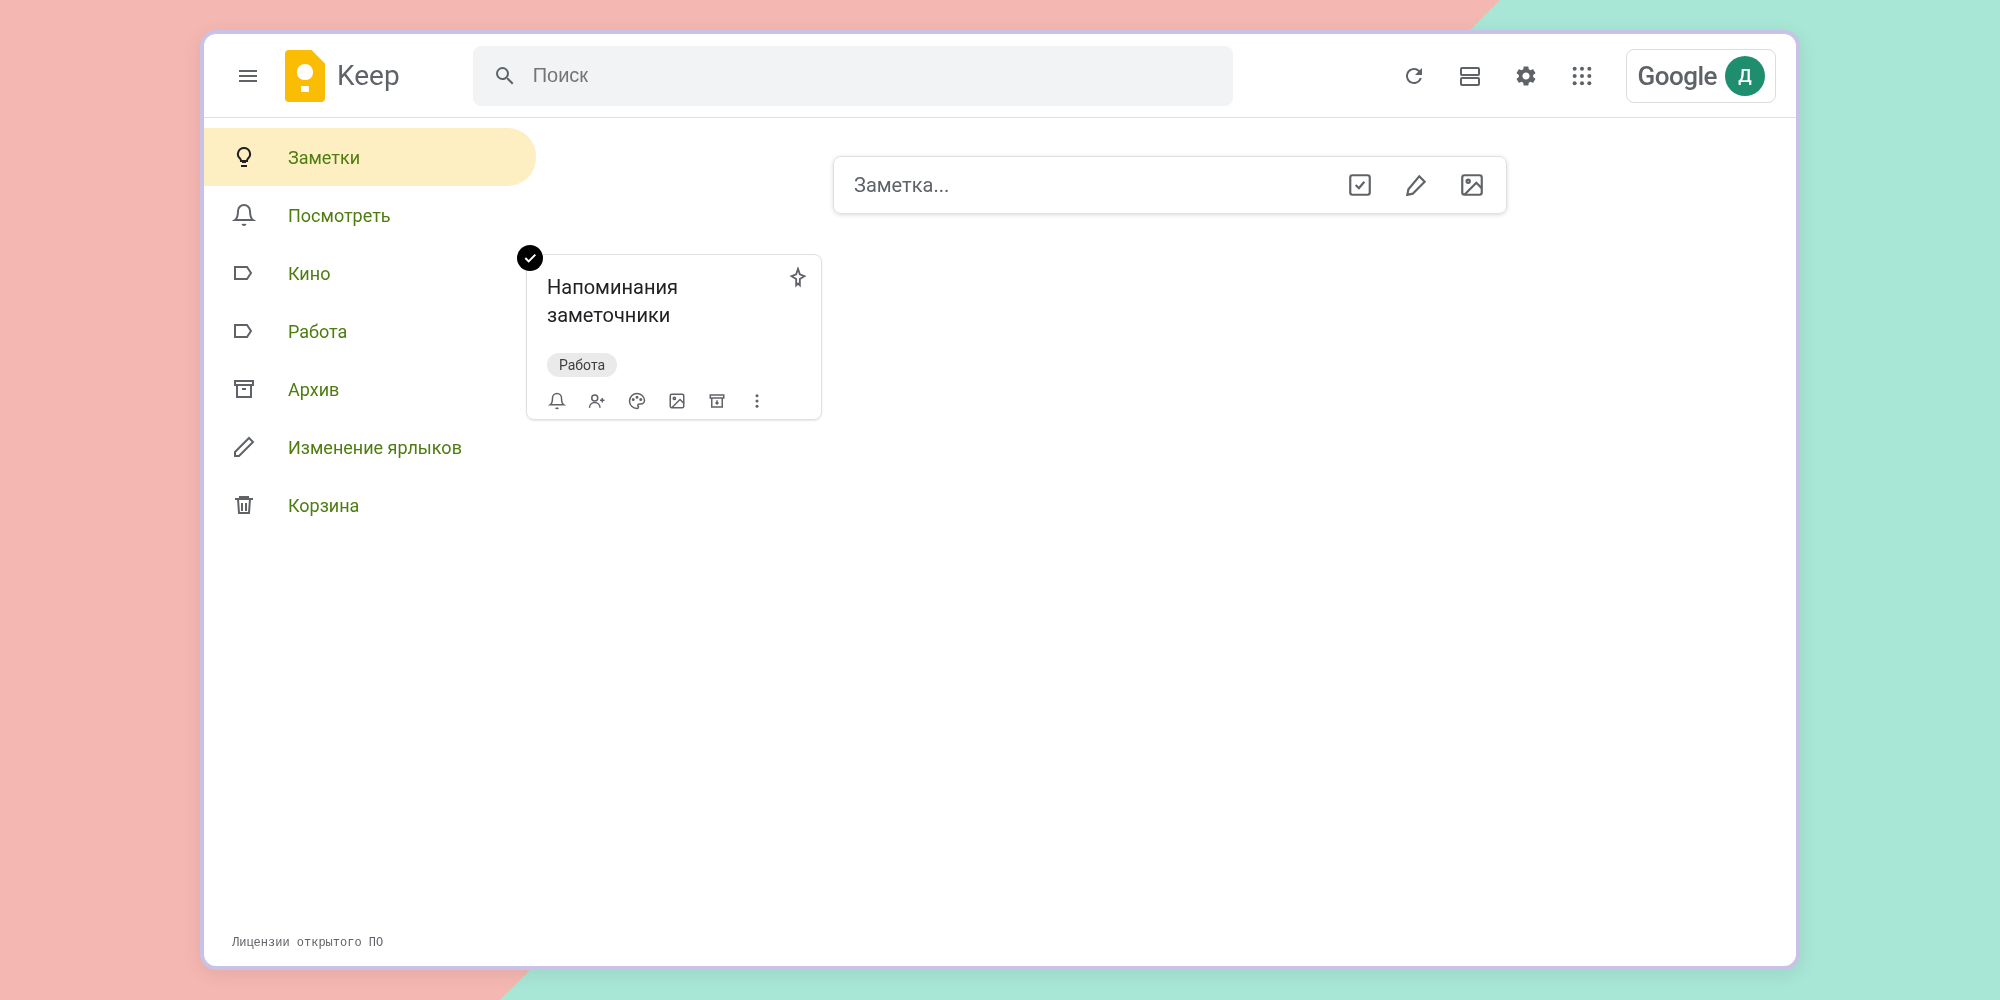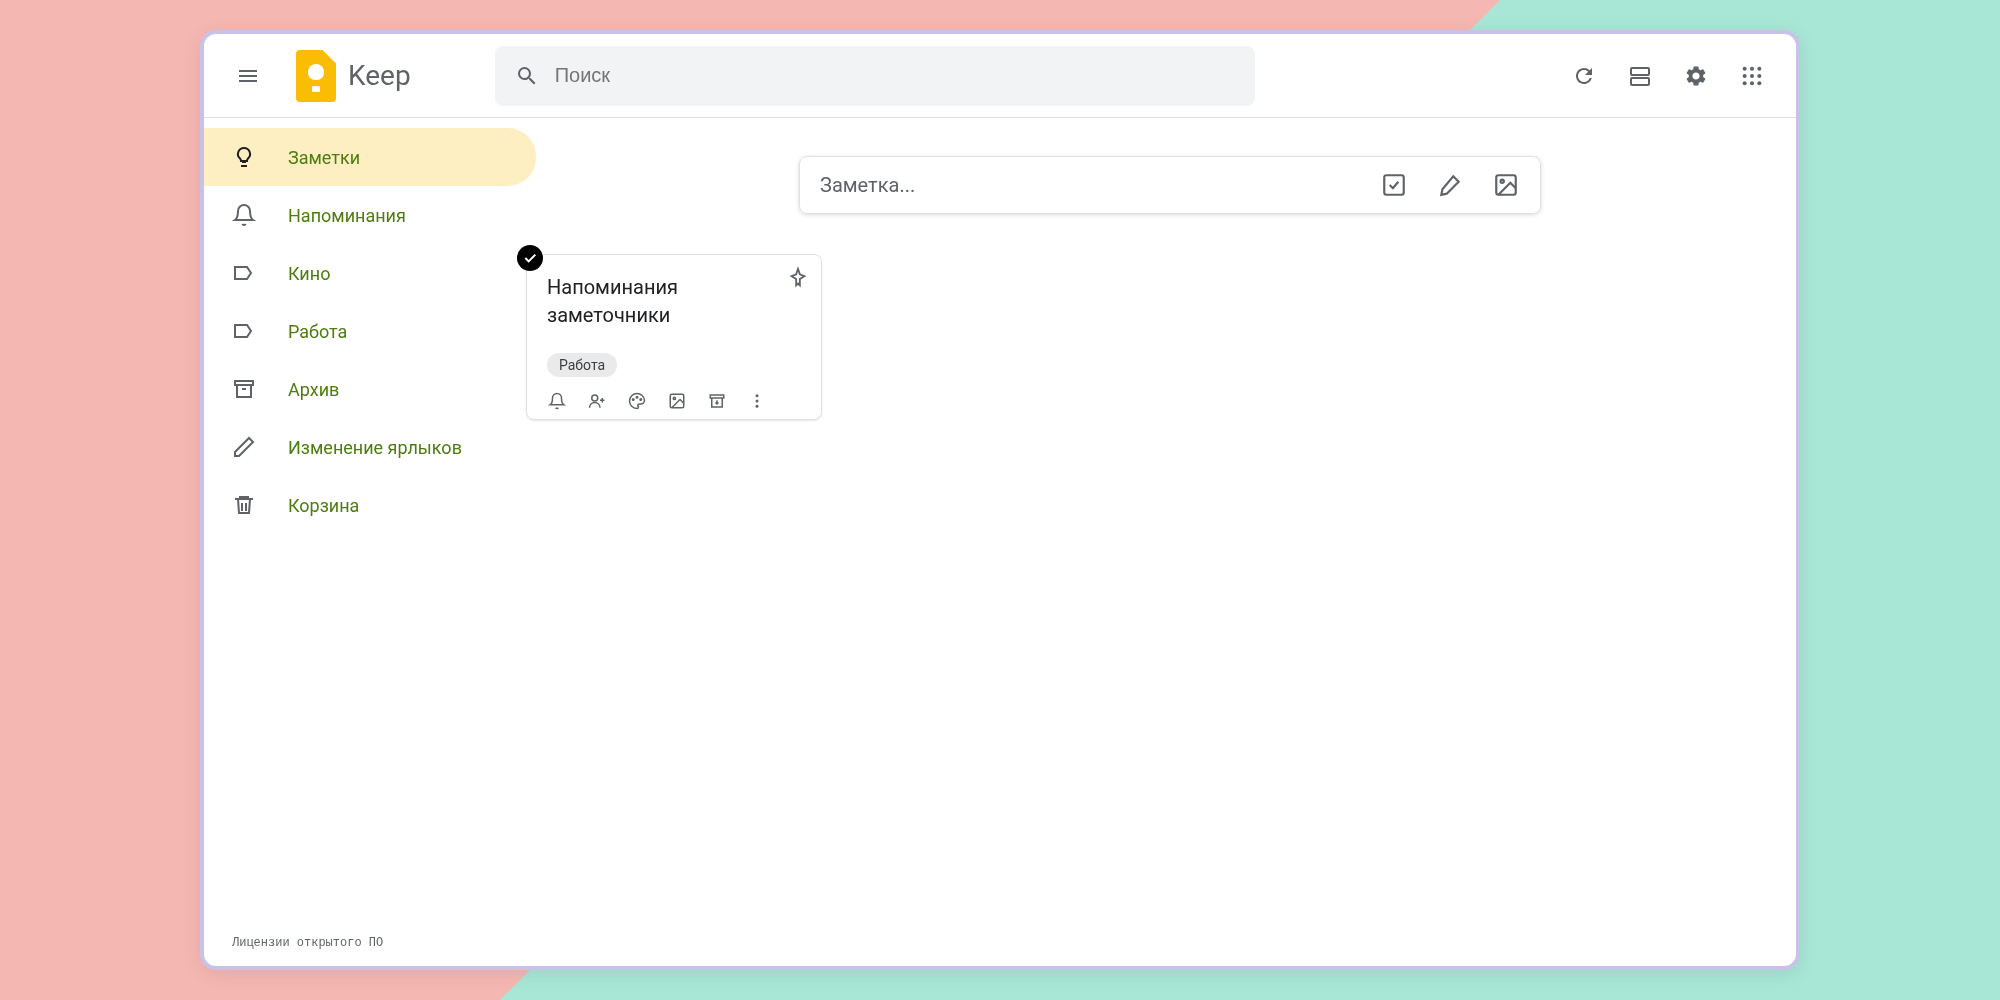--- a/index.html
+++ b/index.html
@@ -18,21 +18,21 @@
   box-shadow: 0 4px 20px rgba(0,0,0,0.08);
   display: flex; flex-direction: column;
   position: relative;
   overflow: hidden;
 }
 .header {
   height: 84px;
   border-bottom: 1px solid #e0e0e0;
   display: flex; align-items: center;
   padding: 0 20px;
-  gap: 24px;
+  gap: 13px;
 }
 .menu-btn { width: 48px; height: 48px; display:flex;align-items:center;justify-content:center; cursor:pointer; border-radius:50%; color:#5f6368;}
 .logo-block { display:flex; align-items:center; gap:12px; margin-right: 60px;}
 .keep-icon { width:40px; height:52px; background:#fbbc04; border-radius:4px; position:relative; }
 .keep-icon::before { content:''; position:absolute; top:0; right:0; width:14px; height:14px; background:#fff; clip-path: polygon(100% 0, 100% 100%, 0 0);}
 .keep-icon::after { content:''; position:absolute; top:14px; left:50%; transform:translateX(-50%); width:16px; height:16px; background:#fff; border-radius:50% 50% 45% 45%;}
 .keep-bulb { position:absolute; bottom:10px; left:50%; transform:translateX(-50%); width:8px; height:6px; background:#fff; border-radius:1px;}
 .app-title { font-size:28px; color:#5f6368; font-weight:400;}
 .search-box { flex:0 0 760px; height:60px; background:#f1f3f4; border-radius:8px; display:flex; align-items:center; padding:0 20px; gap:16px;justify-content:space-between;}
 .search-box svg { color:#5f6368; }
@@ -43,21 +43,21 @@
 .account-box { display:flex; align-items:center; gap:8px; border:1px solid #dadce0; border-radius:8px; padding:6px 10px; margin-left:12px;}
 .google-text { font-size:26px; font-weight:500; color:#5f6368; letter-spacing:-0.5px;}
 .avatar { width:40px; height:40px; border-radius:50%; background:#1e8e6e; color:#fff; display:flex;align-items:center;justify-content:center; font-size:18px; font-weight:500;}
 .body { flex:1; display:flex; position:relative;}
 .sidebar { width:340px; padding-top:10px;}
 .sb-item { height:58px; display:flex; align-items:center; padding-left:28px; gap:32px; font-size:18px; color:#4d7c0f; cursor:pointer; border-radius:0 28px 28px 0; margin-right:8px;}
 .sb-item.active { background:#feefc3;}
 .sb-icon { width:24px; height:24px; color:#5f6368; display:flex;align-items:center;justify-content:center;}
 .sb-item.active .sb-icon { color:#202124;}
 .main { flex:1; padding:20px 40px; position:relative;}
-.compose { width:742px; height:58px; margin:18px auto 40px; border:1px solid #e0e0e0; border-radius:8px; box-shadow:0 1px 4px rgba(0,0,0,0.15); display:flex; align-items:center; padding:0 20px;}
+.compose { width:674px; height:58px; margin:18px auto 40px; border:1px solid #e0e0e0; border-radius:8px; box-shadow:0 1px 4px rgba(0,0,0,0.15); display:flex; align-items:center; padding:0 20px;}
 .compose-text { flex:1; font-size:20px; color:#5f6368;}
 .compose-icons { display:flex; gap:28px;}
 .cicon { width:28px; height:28px; color:#5f6368; cursor:pointer; display:flex;align-items:center;justify-content:center;}
 .notes-area { position:relative;}
 .note-card { width:296px; border:1px solid #e0e0e0; border-radius:8px; padding:18px 20px 8px; position:relative; box-shadow:0 1px 2px rgba(0,0,0,0.1); margin-left:-58px;}
 .note-select { position:absolute; top:-10px; left:-10px; width:26px; height:26px; background:#000; border-radius:50%; display:flex;align-items:center;justify-content:center;}
 .note-select svg { color:#fff; }
 .note-pin { position:absolute; top:12px; right:12px; color:#5f6368; cursor:pointer;}
 .note-title { font-size:20px; color:#202124; line-height:1.4; margin-bottom:24px; padding-right:30px;}
 .note-label { display:inline-block; background:#eaeaea; border-radius:14px; padding:4px 12px; font-size:14px; color:#3c4043; margin-bottom:14px;}
@@ -111,40 +111,44 @@
             <circle cx="12" cy="4" r="2.2"></circle>
             <circle cx="20" cy="4" r="2.2"></circle>
             <circle cx="4" cy="12" r="2.2"></circle>
             <circle cx="12" cy="12" r="2.2"></circle>
             <circle cx="20" cy="12" r="2.2"></circle>
             <circle cx="4" cy="20" r="2.2"></circle>
             <circle cx="12" cy="20" r="2.2"></circle>
             <circle cx="20" cy="20" r="2.2"></circle>
           </svg>
       </div>
+      <div class="account-box">
+        <span class="google-text">Google</span>
+        <div class="avatar">Д</div>
+      </div>
     </div>
   </div>
 
   <div class="body">
     <div class="sidebar">
       <div class="sb-item active">
         <span class="sb-icon">
             <svg width="24" height="24" viewBox="0 0 24 24" fill="none" stroke="currentColor" stroke-width="2">
               <path d="M9 21h6M10 17h4M12 3a6 6 0 0 0-4 10.5c.7.7 1 1.5 1 2.5h6c0-1 .3-1.8 1-2.5A6 6 0 0 0 12 3z"></path>
             </svg>
           </span>
         <span>Заметки</span>
       </div>
       <div class="sb-item">
         <span class="sb-icon">
             <svg width="24" height="24" viewBox="0 0 24 24" fill="none" stroke="currentColor" stroke-width="2">
               <path d="M18 8A6 6 0 0 0 6 8c0 7-3 9-3 9h18s-3-2-3-9M13.73 21a2 2 0 0 1-3.46 0"></path>
             </svg>
           </span>
-        <span>Напоминания</span>
+        <span>Посмотреть</span>
       </div>
       <div class="sb-item">
         <span class="sb-icon">
             <svg width="24" height="24" viewBox="0 0 24 24" fill="none" stroke="currentColor" stroke-width="2">
               <path d="M3 6h12l4 6-4 6H3V6z"></path>
             </svg>
           </span>
         <span>Кино</span>
       </div>
       <div class="sb-item">

